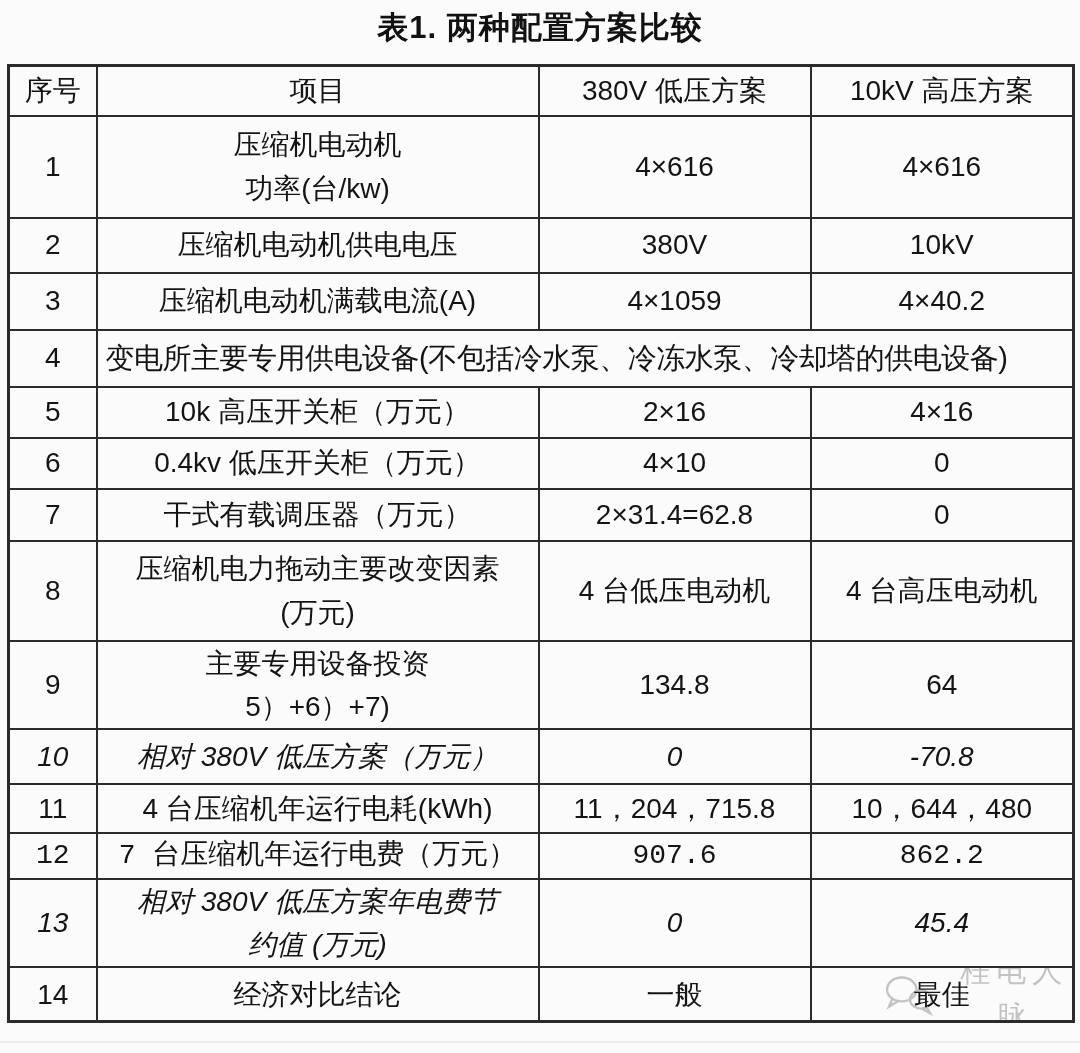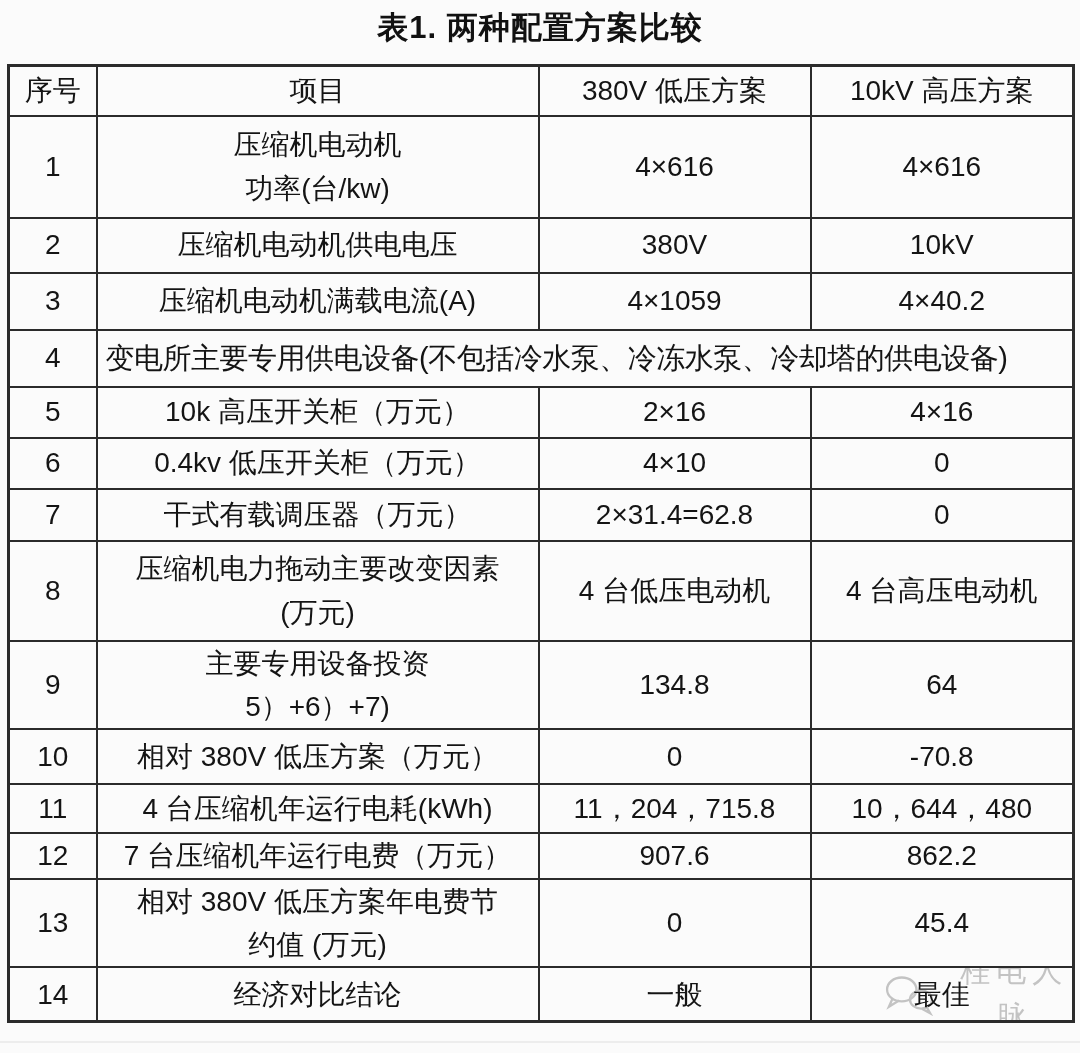--- a/index.html
+++ b/index.html
@@ -144,45 +144,45 @@
         </tr>
         <tr style="height: 82px;">
           <td>9</td>
           <td>
             <div class="item-line">主要专用设备投资</div>
             <div class="item-line">5）+6）+7)</div>
           </td>
           <td>134.8</td>
           <td>64</td>
         </tr>
-        <tr style="height: 55px;">
+        <tr style="height: 55px; font-style: italic;">
           <td>10</td>
           <td>
             <div class="item-line">相对 380V 低压方案（万元）</div>
           </td>
           <td>0</td>
           <td>-70.8</td>
         </tr>
         <tr style="height: 49px;">
           <td>11</td>
           <td>
             <div class="item-line">4 台压缩机年运行电耗(kWh)</div>
           </td>
           <td>11，204，715.8</td>
           <td>10，644，480</td>
         </tr>
-        <tr style="height: 36px;">
+        <tr style="height: 36px; font-family: Liberation Mono, monospace;">
           <td>12</td>
           <td>
             <div class="item-line">7 台压缩机年运行电费（万元）</div>
           </td>
           <td>907.6</td>
           <td>862.2</td>
         </tr>
-        <tr style="height: 84px;">
+        <tr style="height: 84px; font-style: italic;">
           <td>13</td>
           <td>
             <div class="item-line">相对 380V 低压方案年电费节</div>
             <div class="item-line">约值 (万元)</div>
           </td>
           <td>0</td>
           <td>45.4</td>
         </tr>
         <tr style="height: 54px; margin-left: 16px;">
           <td>14</td>

